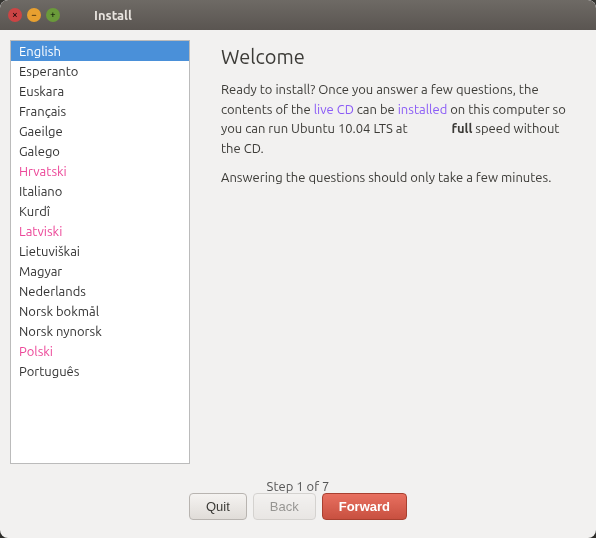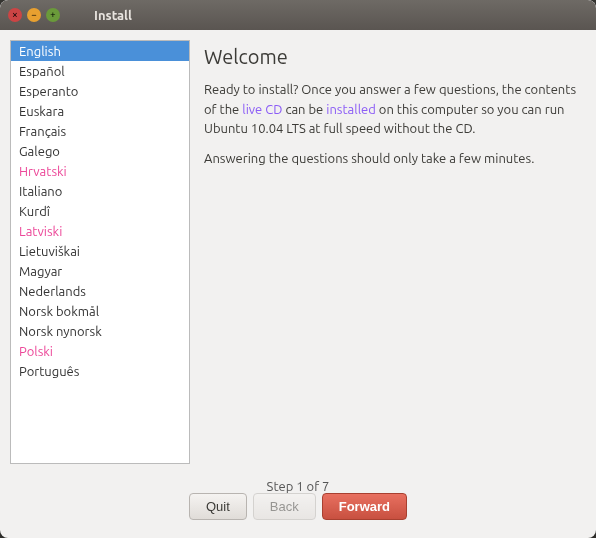--- a/index.html
+++ b/index.html
@@ -75,21 +75,21 @@
       flex: 1;
       display: flex;
       flex-direction: column;
       padding: 10px;
       gap: 10px;
     }
 
     .main-area {
       flex: 1;
       display: flex;
-      gap: 9px;
+      gap: 26px;
     }
 
     .language-list-container {
       width: 180px;
       border: 1px solid #bbb;
       background: white;
       overflow: hidden;
       display: flex;
       flex-direction: column;
       flex-shrink: 0;
@@ -151,21 +151,22 @@
       font-size: 13px;
       color: #3c3b37;
       line-height: 1.5;
     }
 
     .welcome-text .link {
       color: #8b5cf6;
     }
 
     .welcome-text .bold {
-      font-weight: normal;
+      font-weight: bold;
+      margin-left: 41px;
     }
 
     .welcome-text p + p {
       margin-top: 10px;
     }
 
     .footer {
       display: flex;
       align-items: center;
       justify-content: space-between;
@@ -229,24 +230,24 @@
     </div>
     <div class="titlebar-title">Install</div>
   </div>
 
   <div class="content">
     <div class="main-area">
 
       <div class="language-list-container">
         <ul class="language-list" id="language-list">
         <li class="language-item selected">English</li>
-            <li class="language-item">Español</li>
             <li class="language-item">Esperanto</li>
             <li class="language-item">Euskara</li>
             <li class="language-item">Français</li>
+            <li class="language-item">Gaeilge</li>
             <li class="language-item">Galego</li>
             <li class="language-item link-color">Hrvatski</li>
             <li class="language-item">Italiano</li>
             <li class="language-item">Kurdî</li>
             <li class="language-item link-color">Latviski</li>
             <li class="language-item">Lietuviškai</li>
             <li class="language-item">Magyar</li>
             <li class="language-item">Nederlands</li>
             <li class="language-item">Norsk bokmål</li>
             <li class="language-item">Norsk nynorsk</li>

